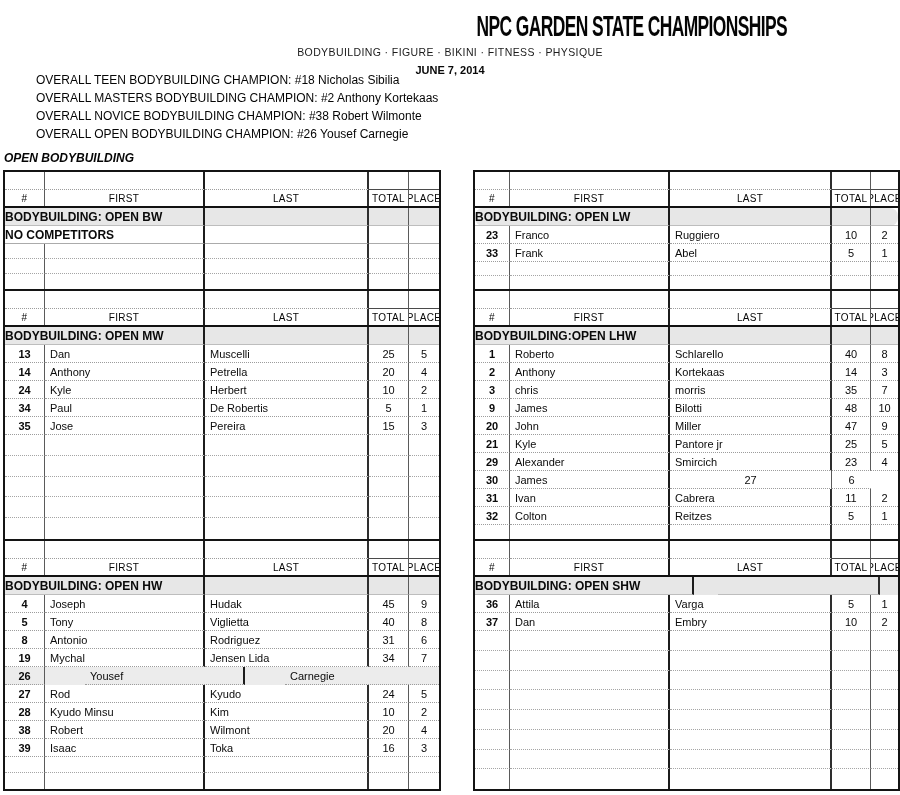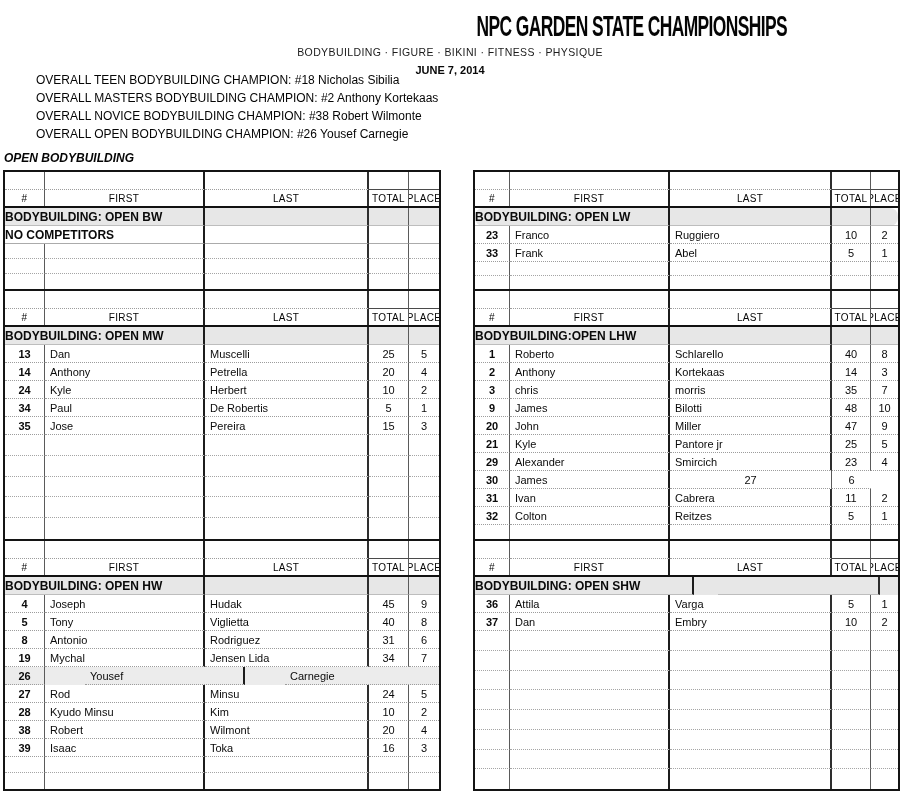--- a/index.html
+++ b/index.html
@@ -275,21 +275,21 @@
         <div class="row r-data" style="background: rgb(236, 236, 236); gap: 40px;">
           <div class="c-num">26</div>
           <div class="c-first">Yousef</div>
           <div class="c-last">Carnegie</div>
           <div class="c-total">5</div>
           <div class="c-place">1</div>
         </div>
         <div class="row r-data">
           <div class="c-num">27</div>
           <div class="c-first">Rod</div>
-          <div class="c-last">Minsu</div>
+          <div class="c-last">Kyudo</div>
           <div class="c-total">24</div>
           <div class="c-place">5</div>
         </div>
         <div class="row r-data">
           <div class="c-num">28</div>
           <div class="c-first">Kyudo Minsu</div>
           <div class="c-last">Kim</div>
           <div class="c-total">10</div>
           <div class="c-place">2</div>
         </div>

